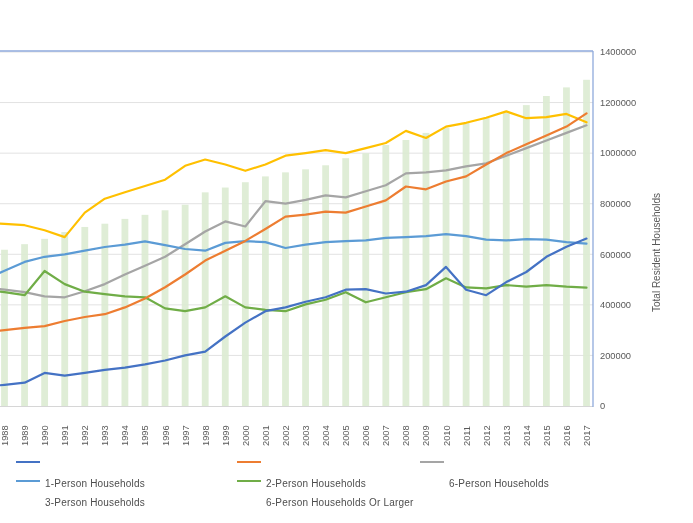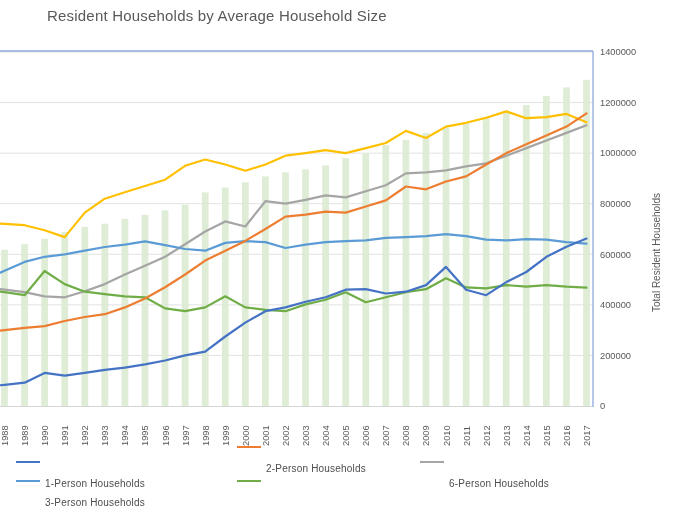--- a/index.html
+++ b/index.html
@@ -17,21 +17,20 @@
     transform-origin:0 0;font-size:10px;color:#595959;white-space:nowrap;
   }
   .legend-item{position:absolute;height:13px;display:flex;align-items:center;white-space:nowrap;}
   .legend-marker{display:inline-block;width:24px;height:0;border-top:2.6px solid #000;margin-right:5px;flex:none;}
   .legend-label{font-size:10px;letter-spacing:.2px;color:#4d4d4d;margin-top:43px;}
 </style>
 </head>
 <body>
 
 <div class="stage">
-  <div class="chart-title">Resident Households by Average Household Size</div>
   <svg id="plot" width="693" height="523">
       <line x1="0" y1="355.42857142857144" x2="593" y2="355.42857142857144" stroke="#E2E2E2" stroke-width="1"></line>
       <line x1="0" y1="304.8571428571429" x2="593" y2="304.8571428571429" stroke="#E2E2E2" stroke-width="1"></line>
       <line x1="0" y1="254.2857142857143" x2="593" y2="254.2857142857143" stroke="#E2E2E2" stroke-width="1"></line>
       <line x1="0" y1="203.71428571428572" x2="593" y2="203.71428571428572" stroke="#E2E2E2" stroke-width="1"></line>
       <line x1="0" y1="153.14285714285714" x2="593" y2="153.14285714285714" stroke="#E2E2E2" stroke-width="1"></line>
       <line x1="0" y1="102.57142857142861" x2="593" y2="102.57142857142861" stroke="#E2E2E2" stroke-width="1"></line>
       <line x1="0" y1="52" x2="593" y2="52" stroke="#E2E2E2" stroke-width="1"></line>
       <line x1="0" y1="406.5" x2="593" y2="406.5" stroke="#D6D6D6" stroke-width="1"></line>
       <rect x="1.1" y="249.7342857142857" width="6.8" height="156.2657142857143" fill="#DCEBD1" fill-opacity="0.9"></rect>
@@ -110,29 +109,30 @@
       <text x="600" y="156.44285714285715" font-size="9.3" fill="#595959" font-family="&quot;Liberation Sans&quot;,sans-serif">1000000</text>
       <text x="600" y="105.87142857142861" font-size="9.3" fill="#595959" font-family="&quot;Liberation Sans&quot;,sans-serif">1200000</text>
       <text x="600" y="55.3" font-size="9.3" fill="#595959" font-family="&quot;Liberation Sans&quot;,sans-serif">1400000</text>
     </svg>
   <div class="yaxis-title">Total Resident Households</div>
   <div id="legend">
       <div class="legend-item" style="left: 16px; top: 455px;">
         <span class="legend-marker" style="border-top-color: rgb(68, 114, 196);"></span>
         <span class="legend-label">1-Person Households</span>
       </div>
-      <div class="legend-item" style="left: 237px; top: 440px;">
+      <div class="legend-item" style="left: 237px; top: 455px;">
         <span class="legend-marker" style="border-top-color: rgb(237, 125, 49);"></span>
         <span class="legend-label">2-Person Households</span>
       </div>
       <div class="legend-item" style="left: 420px; top: 455px;">
         <span class="legend-marker" style="border-top-color: rgb(165, 165, 165);"></span>
         <span class="legend-label">6-Person Households</span>
       </div>
       <div class="legend-item" style="left: 16px; top: 474px;">
         <span class="legend-marker" style="border-top-color: rgb(91, 155, 213);"></span>
         <span class="legend-label">3-Person Households</span>
       </div>
       <div class="legend-item" style="left: 237px; top: 474px;">
         <span class="legend-marker" style="border-top-color: rgb(112, 173, 71);"></span>
+        <span class="legend-label">6-Person Households Or Larger</span>
       </div>
     </div>
 </div>
 
 </body></html>

